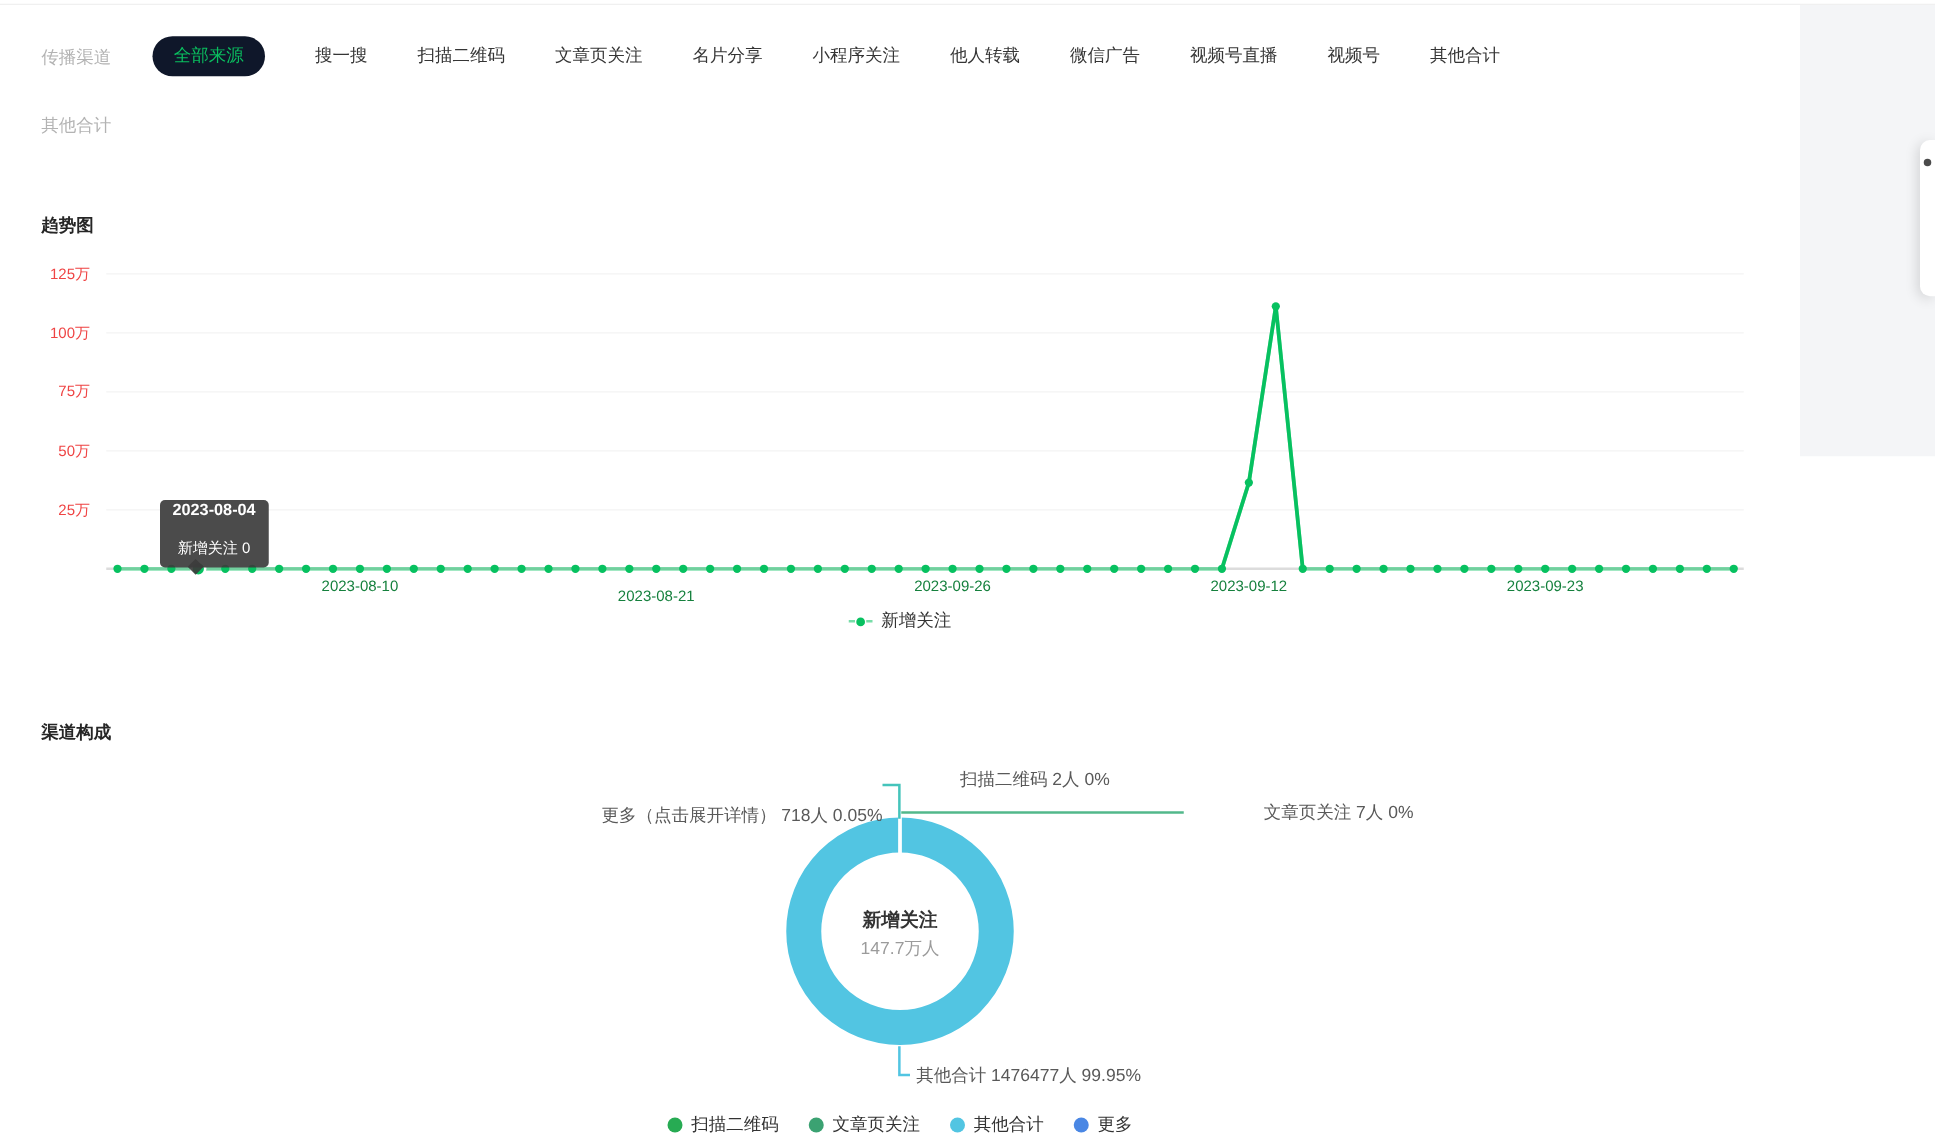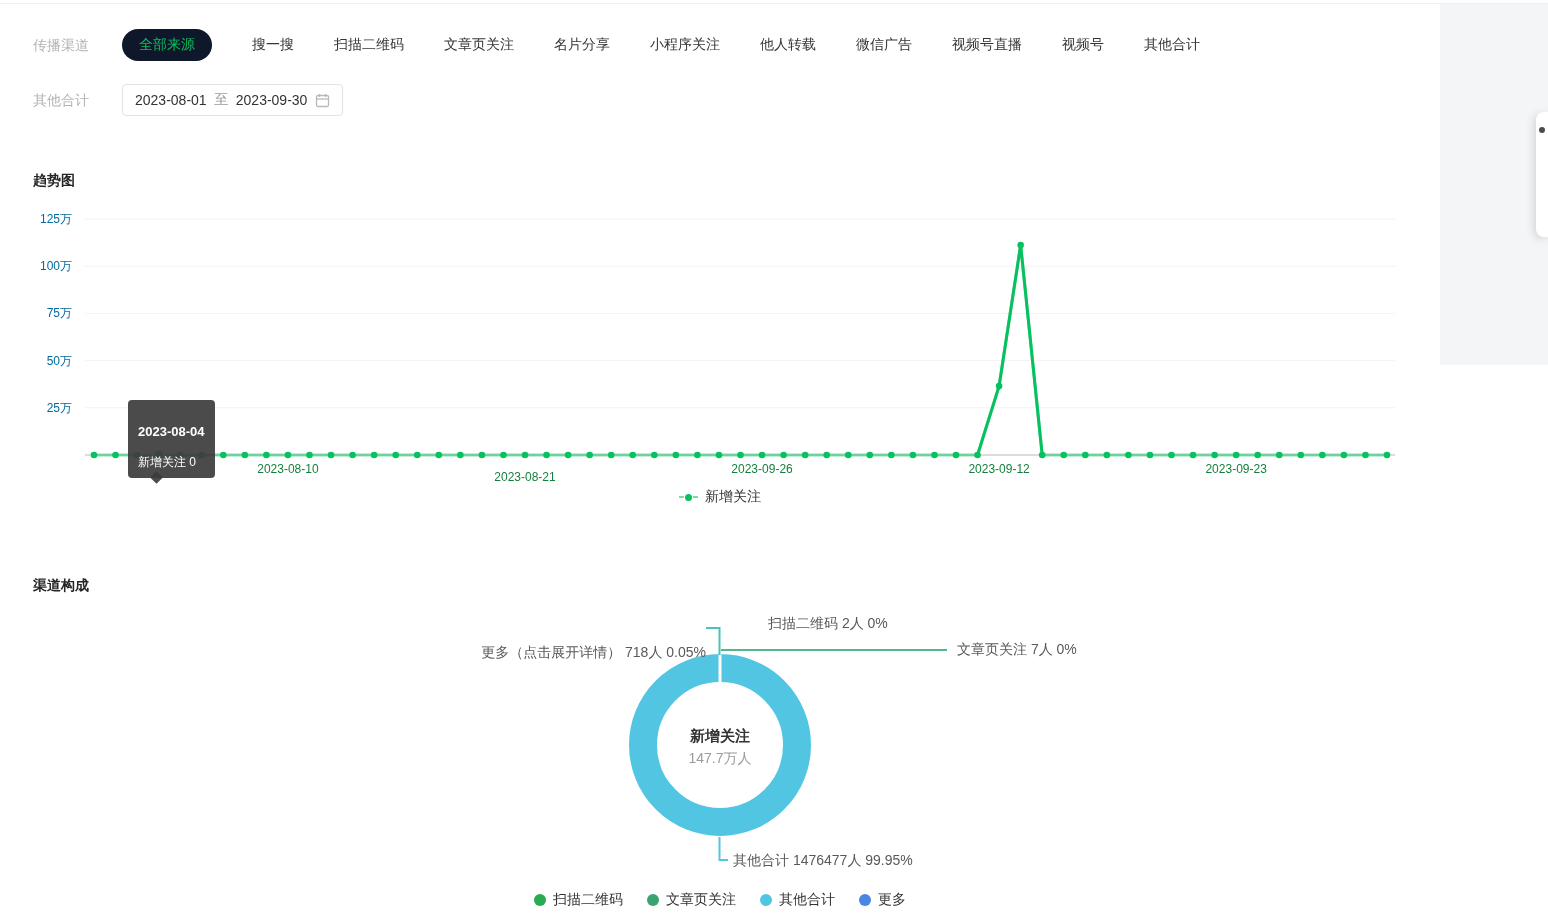--- a/index.html
+++ b/index.html
@@ -9,24 +9,24 @@
   .row-label{position:absolute;left:33px;font-size:14px;color:#b3b3b3;}
   #channel-tabs{position:absolute;left:122px;top:29px;height:32px;display:flex;align-items:center;gap:40px;}
   .tab{font-size:14px;color:#353535;cursor:pointer;white-space:nowrap;}
   .tab.active{background:#0f172a;color:#0abf5f;padding:7px 17px;border-radius:17px;}
   .datebox{position:absolute;left:122px;top:84px;width:221px;height:32px;border:1px solid #e2e2e2;
            border-radius:4px;display:flex;align-items:center;justify-content:space-between;
            padding:0 12px;box-sizing:border-box;font-size:14px;background:#fff;cursor:pointer;}
   .datebox .sep{color:#999;}
   .section-title{position:absolute;left:33px;font-size:14px;font-weight:700;color:#262626;}
   #chart-svg{position:absolute;left:0;top:0;width:1548px;height:918px;}
-  .ylab{position:absolute;width:60px;left:12px;text-align:right;font-size:12px;color:#0369a1;}
+  .ylab{position:absolute;width:60px;left:12px;text-align:right;font-size:12px;color:#ef4444;}
   .xlab{position:absolute;width:90px;margin-left:-45px;text-align:center;font-size:12px;color:#15803d;}
   .tooltip{position:absolute;left:128px;top:400px;background:rgba(60,60,60,0.92);border-radius:4px;
-           padding:24px 10px 8px 10px;color:#fff;z-index:5;}
+           padding:0 10px 8px 10px;color:#fff;z-index:5;text-align:center;}
   .tooltip .tt-date{font-size:13px;font-weight:700;line-height:16px;}
   .tooltip .tt-val{font-size:12px;line-height:16px;margin-top:14px;}
   .tt-arrow{position:absolute;left:24px;bottom:-4px;width:9px;height:9px;background:rgba(60,60,60,0.92);
             transform:rotate(45deg);}
   .trend-legend{position:absolute;left:0;top:488px;width:1440px;display:flex;justify-content:center;
                 align-items:center;gap:7px;cursor:pointer;}
   .tl-marker{display:inline-flex;align-items:center;}
   .tl-line{width:5px;height:2px;background:rgba(7,193,96,0.55);}
   .tl-dot{width:7px;height:7px;border-radius:50%;background:#07c160;margin:0 1px;}
   .trend-legend .tl-text{font-size:14px;color:#333;}
@@ -58,33 +58,20 @@
       <span class="tab">名片分享</span>
       <span class="tab">小程序关注</span>
       <span class="tab">他人转载</span>
       <span class="tab">微信广告</span>
       <span class="tab">视频号直播</span>
       <span class="tab">视频号</span>
       <span class="tab">其他合计</span>
     </div>
 
   <div class="row-label" style="top:92px;">其他合计</div>
-  <div class="datebox">
-    <span>2023-08-01</span>
-    <span class="sep">至</span>
-    <span>2023-09-30</span>
-    <span style="display:inline-flex;">
-      <svg width="15" height="15" viewBox="0 0 15 15">
-        <rect x="1.5" y="2.5" width="12" height="11" rx="1.5" fill="none" stroke="#b8b8b8" stroke-width="1.3"></rect>
-        <line x1="1.5" y1="6" x2="13.5" y2="6" stroke="#b8b8b8" stroke-width="1.3"></line>
-        <line x1="4.5" y1="1" x2="4.5" y2="4" stroke="#b8b8b8" stroke-width="1.3"></line>
-        <line x1="10.5" y1="1" x2="10.5" y2="4" stroke="#b8b8b8" stroke-width="1.3"></line>
-      </svg>
-    </span>
-  </div>
 
   <div class="section-title" style="top:172px;">趋势图</div>
   <div class="section-title" style="top:577px;">渠道构成</div>
 
   <svg id="chart-svg">
       <line x1="85" y1="407.8" x2="1395" y2="407.8" stroke="#f3f3f3" stroke-width="1"></line>
       <line x1="85" y1="360.6" x2="1395" y2="360.6" stroke="#f3f3f3" stroke-width="1"></line>
       <line x1="85" y1="313.4" x2="1395" y2="313.4" stroke="#f3f3f3" stroke-width="1"></line>
       <line x1="85" y1="266.2" x2="1395" y2="266.2" stroke="#f3f3f3" stroke-width="1"></line>
       <line x1="85" y1="219" x2="1395" y2="219" stroke="#f3f3f3" stroke-width="1"></line>
@@ -184,21 +171,21 @@
     <span class="tl-marker">
       <span class="tl-line"></span>
         <span class="tl-dot"></span>
         <span class="tl-line"></span>
     </span>
     <span class="tl-text">新增关注</span>
   </div>
 
   <div class="callout" style="right:842px;top:644px;">更多（点击展开详情） 718人 0.05%</div>
   <div class="callout" style="left:768px;top:615px;">扫描二维码 2人 0%</div>
-  <div class="callout" style="left:957px;top:641px;">文章页关注 7人 0%</div>
+  <div class="callout" style="left:1011px;top:641px;">文章页关注 7人 0%</div>
   <div class="callout" style="left:733px;top:852px;">其他合计 1476477人 99.95%</div>
 
   <div class="donut-center">
     <div class="dc-title">新增关注</div>
     <div class="dc-value">147.7万人</div>
   </div>
 
   <div id="pie-legend">
       <span class="pl-item">
         <span class="pl-dot" style="background: rgb(39, 171, 83);"></span>

